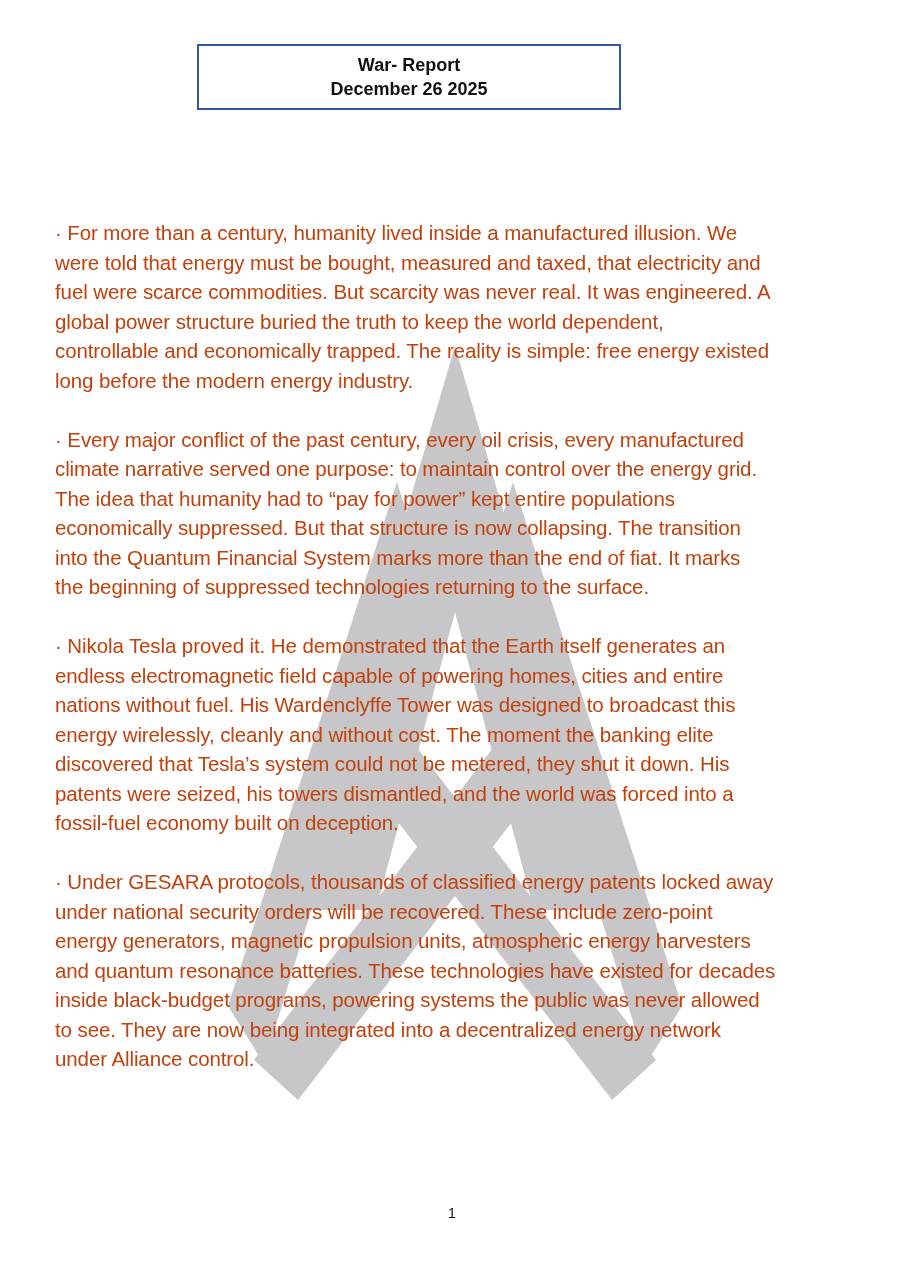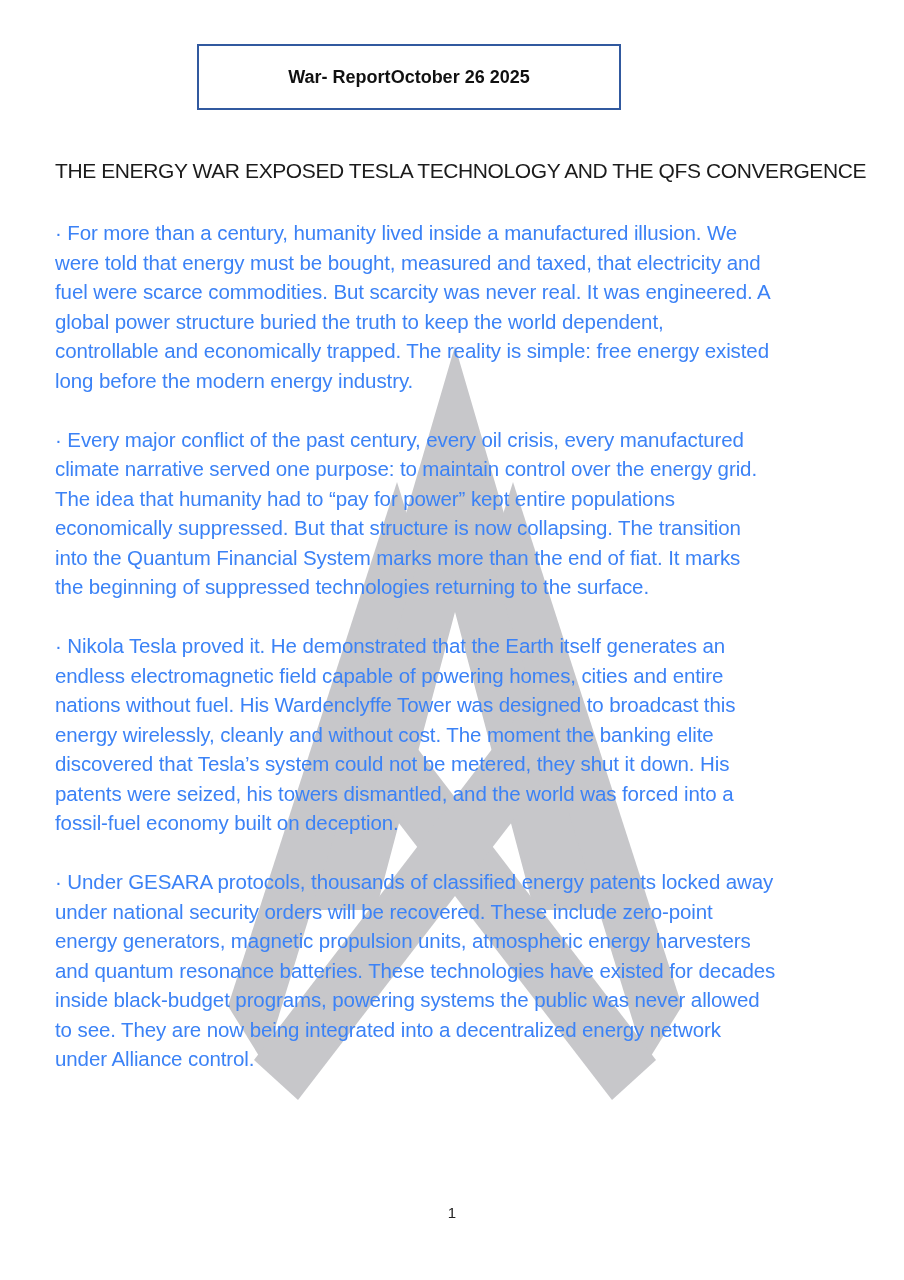--- a/index.html
+++ b/index.html
@@ -31,21 +31,21 @@
   }
   .header-box {
     position: absolute;
     top: 44px;
     left: 197px;
     width: 424px;
     height: 66px;
     box-sizing: border-box;
     border: 2px solid #31599f;
     display: flex;
-    flex-direction: row;
+    flex-direction: column;
     align-items: center;
     justify-content: center;
     background: transparent;
   }
   .header-box .hline {
     font-size: 18px;
     font-weight: 700;
     line-height: 24px;
     color: #111111;
     white-space: nowrap;
@@ -67,21 +67,21 @@
     top: 218px;
     left: 55px;
     width: 794px;
   }
   .para {
     font-size: 20.5px;
     font-weight: 400;
     line-height: 29.5px;
     letter-spacing: -0.1px;
     white-space: pre-line;
-    color: #3b82f6;
+    color: #c2410c;
     margin: 0 0 29.5px 0;
   }
   .footer {
     position: absolute;
     top: 1204px;
     left: 0;
     width: 904px;
     text-align: center;
     font-size: 15px;
     color: #222222;
@@ -102,24 +102,23 @@
 
       <path d="M338,744 L388,710 L656,1060 L612,1100 Z"></path>
       <path d="M572,744 L522,710 L254,1060 L298,1100 Z"></path>
     </g>
   </svg>
 
   <div class="content">
 
     <div class="header-box">
       <div class="hline">War- Report</div>
-      <div class="hline">October 26 2025</div>
+      <div class="hline">December 26 2025</div>
     </div>
 
-    <div class="doc-title">THE ENERGY WAR EXPOSED TESLA TECHNOLOGY AND THE QFS CONVERGENCE</div>
 
     <div class="body-text">
       <p class="para">· For more than a century, humanity lived inside a manufactured illusion. We
 were told that energy must be bought, measured and taxed, that electricity and
 fuel were scarce commodities. But scarcity was never real. It was engineered. A
 global power structure buried the truth to keep the world dependent,
 controllable and economically trapped. The reality is simple: free energy existed
 long before the modern energy industry.</p>
       <p class="para">· Every major conflict of the past century, every oil crisis, every manufactured
 climate narrative served one purpose: to maintain control over the energy grid.

